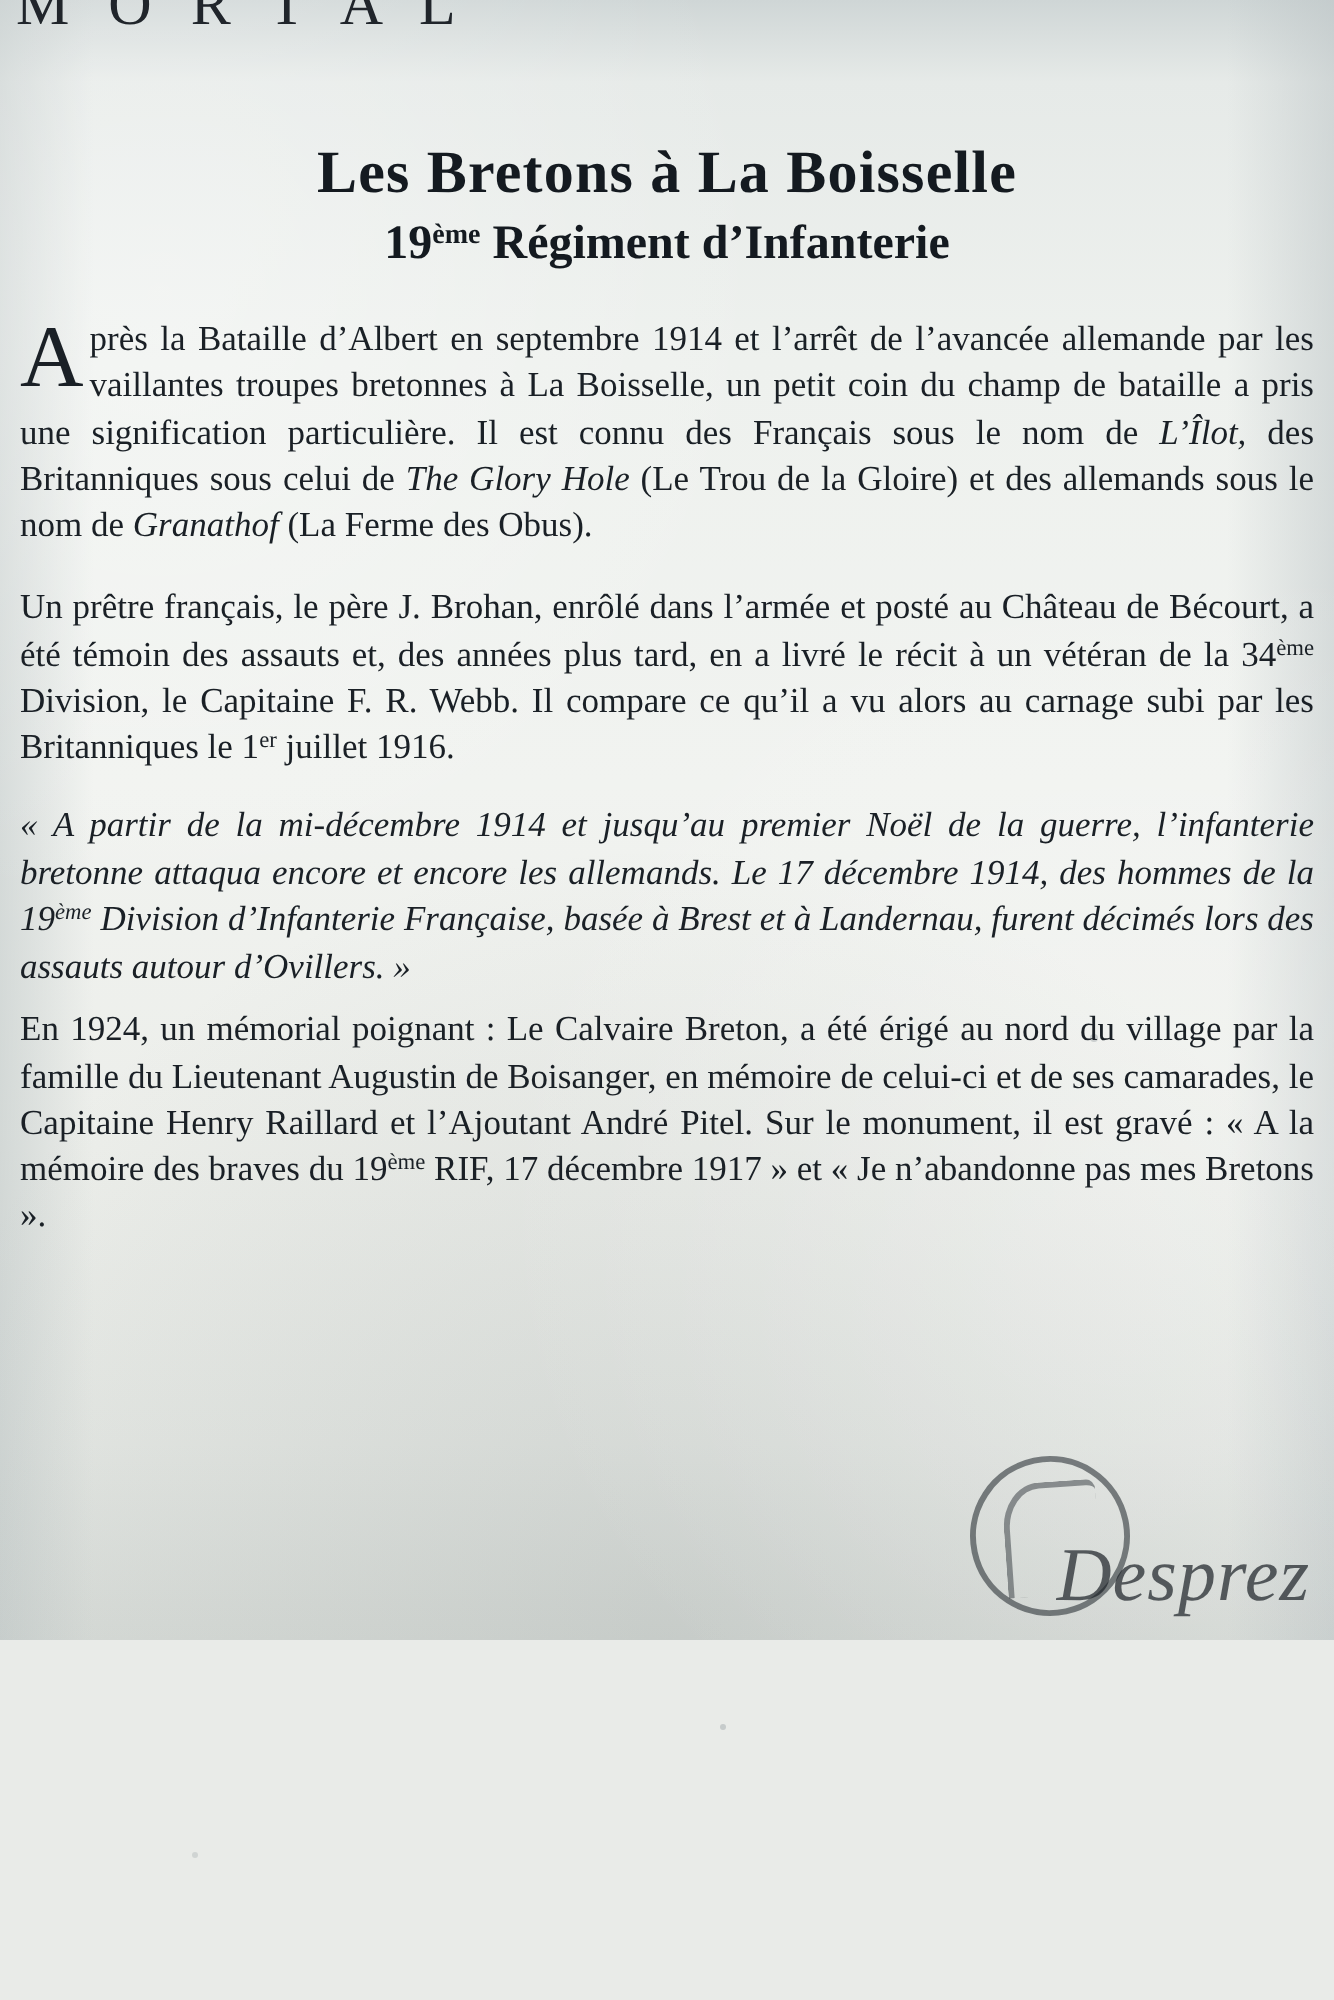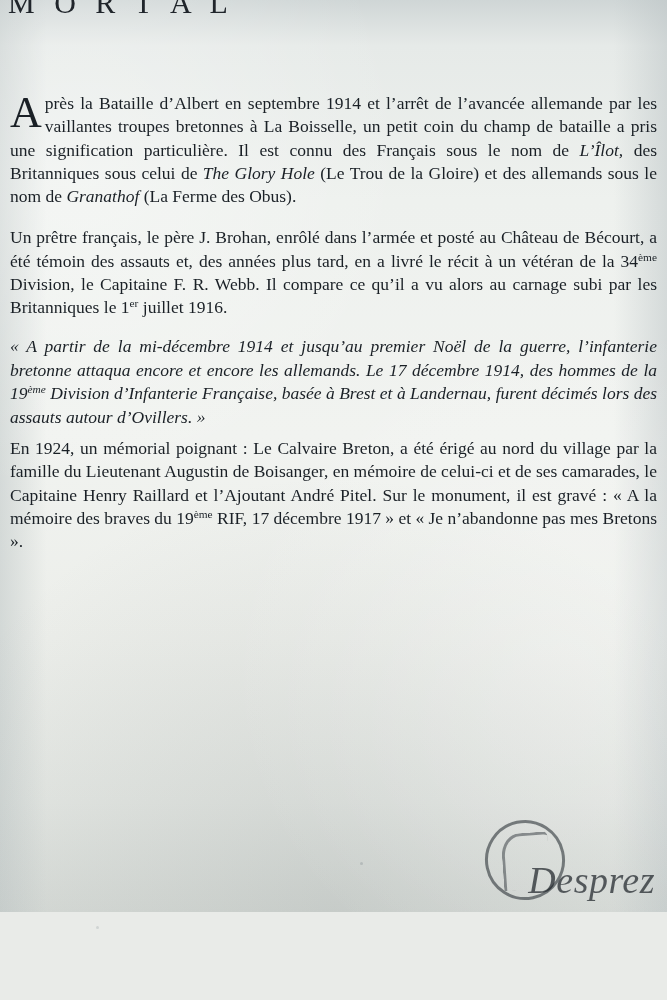--- a/index.html
+++ b/index.html
@@ -10,21 +10,21 @@
     width: 667px;
     height: 1000px;
     overflow: hidden;
     background: #e9ebe8;
     font-family: "Liberation Serif", serif;
     color: #1b1f24;
   }
   .panel {
     position: relative;
     width: 667px;
-    height: 912px;
+    height: 820px;
     box-sizing: border-box;
     
     background:
       linear-gradient(90deg, rgba(190,198,198,0.55) 0%, rgba(255,255,255,0.0) 7%, rgba(255,255,255,0.0) 92%, rgba(186,194,196,0.5) 100%),
       linear-gradient(180deg, #cfd6d6 0%, #e6eae8 5%, #eef1ee 22%, #f1f3f0 48%, #eceeea 70%, #e4e7e3 88%, #d8dcd8 100%);
   }
   .grain {
     position: absolute;
     inset: 0;
     pointer-events: none;
@@ -180,21 +180,23 @@
   <div class="grain"></div>
 
   <div class="speck" style="left:545px; top:517px; width:4px; height:4px;"></div>
   <div class="speck" style="left:360px; top:862px; width:3px; height:3px;"></div>
   <div class="speck" style="left:96px; top:926px; width:3px; height:3px; background:rgba(120,130,135,0.22);"></div>
 
   <div class="topline">M O R T A L</div>
 
   <div class="content">
 
-
+    <h1 class="title">Les Bretons à La Boisselle</h1>
+
+    <h2 class="subtitle"><span>19</span><span class="sup">ème</span><span> Régiment d’Infanterie</span></h2>
 
     <div class="body">
 
       <p class="para first"><span class="dropcap">A</span><span>près la Bataille d’Albert en septembre 1914 et l’arrêt de l’avancée allemande par les vaillantes troupes bretonnes à La Boisselle, un petit coin du champ de bataille a pris une signification particulière. Il est connu des Français sous le nom de <span class="it">L’Îlot,</span> des Britanniques sous celui de <span class="it">The Glory Hole</span> (Le Trou de la Gloire) et des allemands sous le nom de <span class="it">Granathof</span> (La Ferme des Obus).</span></p>
 
 
       <p class="para">Un prêtre français, le père J. Brohan, enrôlé dans l’armée et posté au Château de Bécourt, a été témoin des assauts et, des années plus tard, en a livré le récit à un vétéran de la 34<sup class="ord">ème</sup> Division, le Capitaine F. R. Webb. Il compare ce qu’il a vu alors au carnage subi par les Britanniques le 1<sup class="ord">er</sup> juillet 1916.</p>
 
       <p class="quote">« A partir de la mi-décembre 1914 et jusqu’au premier Noël de la guerre, l’infanterie bretonne attaqua encore et encore les allemands. Le 17 décembre 1914, des hommes de la 19<sup class="ord">ème</sup> Division d’Infanterie Française, basée à Brest et à Landernau, furent décimés lors des assauts autour d’Ovillers. »</p>
 

